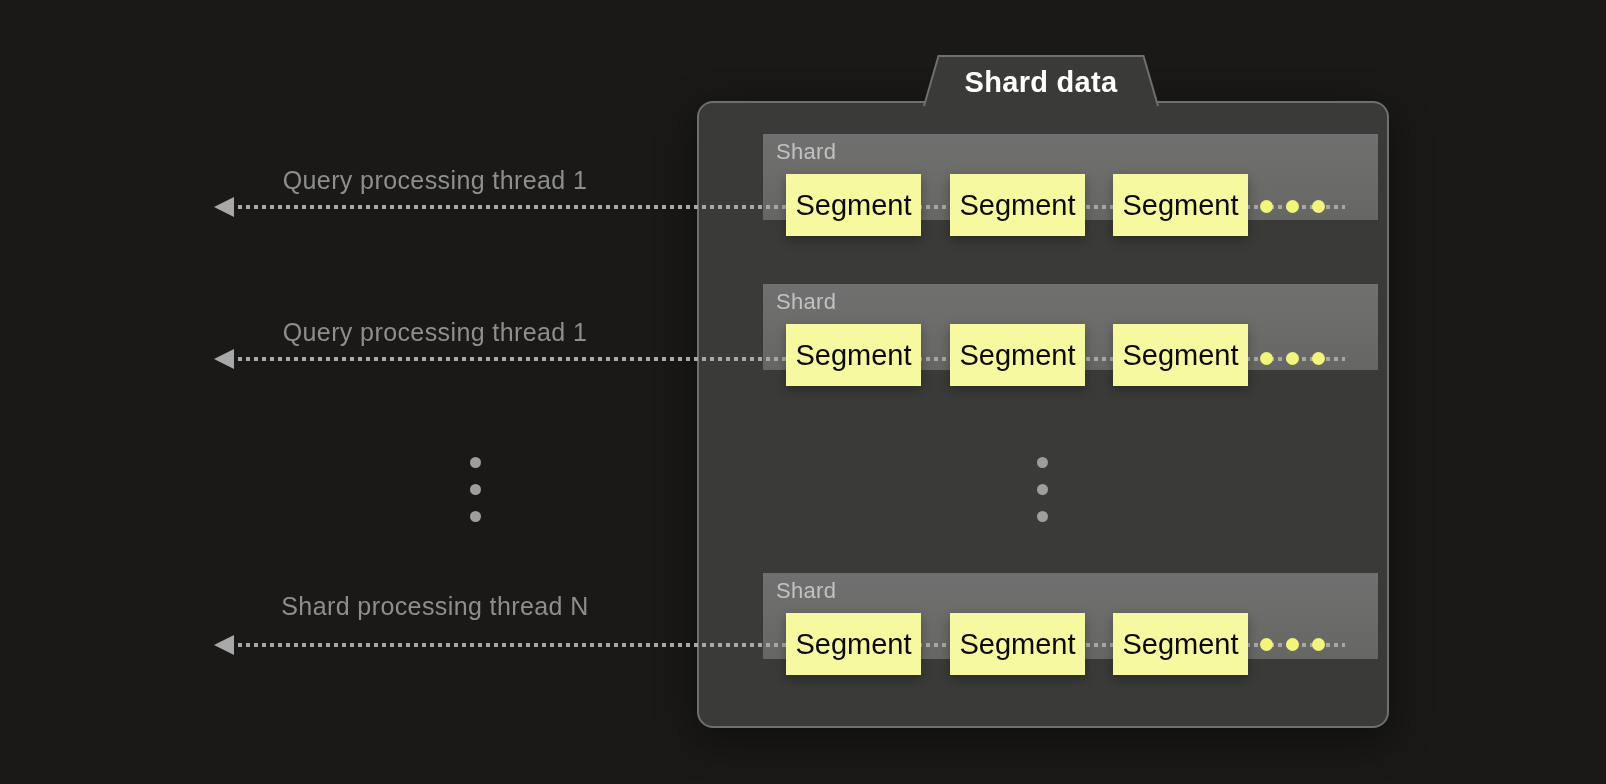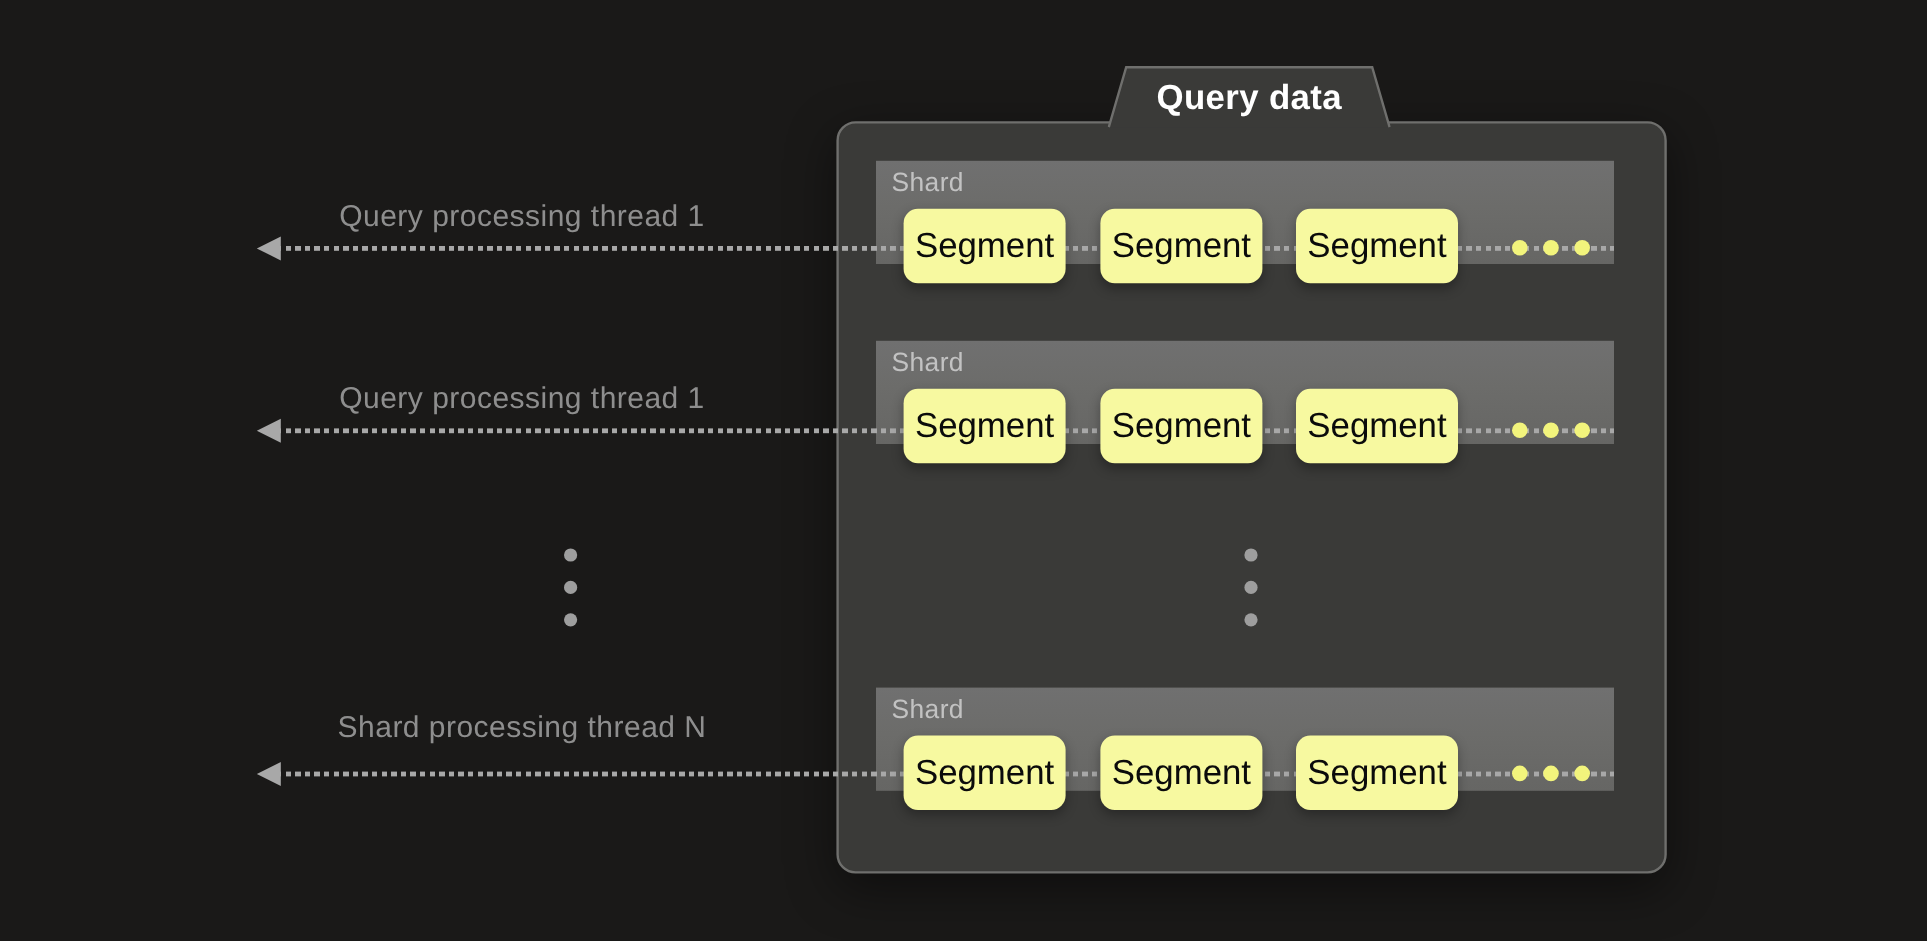--- a/index.html
+++ b/index.html
@@ -32,35 +32,34 @@
   .index-tab{position:absolute;left:923px;top:55px;width:236px;height:52px;z-index:5;}
   .index-tab path{fill:var(--panel-fill);stroke:var(--panel-border);stroke-width:2px;}
   .index-tab-label{
     position:absolute;left:923px;top:61px;width:236px;height:42px;z-index:6;
     line-height:42px;text-align:center;
     font-size:29px;font-weight:600;color:var(--tab-text);letter-spacing:.3px;
   }
 
   
   .shard{
-    position:absolute;left:730px;width:615px;height:86px;
+    position:absolute;left:763px;width:615px;height:86px;
     background:linear-gradient(180deg,#707070 0%,var(--shard-fill) 45%,#666664 100%);
     padding-left:32px;
   }
   .shard-1{top:134px;} .shard-2{top:284px;} .shard-3{top:573px;}
   .shard-label{
     position:absolute;left:13px;top:5px;
     font-size:22px;color:var(--shard-label);letter-spacing:.3px;
   }
   .segment{
     position:absolute;top:40px;width:135px;height:62px;z-index:4;
     background:var(--segment-fill);color:var(--segment-text);
     font-size:29px;display:flex;align-items:center;justify-content:center;
     box-shadow:0 4px 10px rgba(0,0,0,.30);
-    border-radius:12px;
   }
   .seg-a{left:23px;} .seg-b{left:187px;} .seg-c{left:350px;}
 
   
   .dotted-line{
     position:absolute;left:222px;width:1123px;height:4px;z-index:3;
     background-image:repeating-linear-gradient(90deg,var(--line-gray) 0 4.5px,transparent 4.5px 8px);
   }
   .arrow-head{
     position:absolute;left:214px;width:0;height:0;z-index:3;
@@ -86,21 +85,21 @@
 </head>
 <body>
 
 <div class="canvas">
 
   <div class="index-panel"></div>
 
   <svg class="index-tab" width="236" height="52" viewBox="0 0 236 52">
     <path d="M1 51 L15.5 1 L220.5 1 L235 51"></path>
   </svg>
-  <div class="index-tab-label">Query data</div>
+  <div class="index-tab-label">Shard data</div>
 
   <div class="shard shard-1">
     <div class="shard-label">Shard</div>
     <div class="segment seg-a">Segment</div>
     <div class="segment seg-b">Segment</div>
     <div class="segment seg-c">Segment</div>
   </div>
   <div class="shard shard-2">
     <div class="shard-label">Shard</div>
     <div class="segment seg-a">Segment</div>

